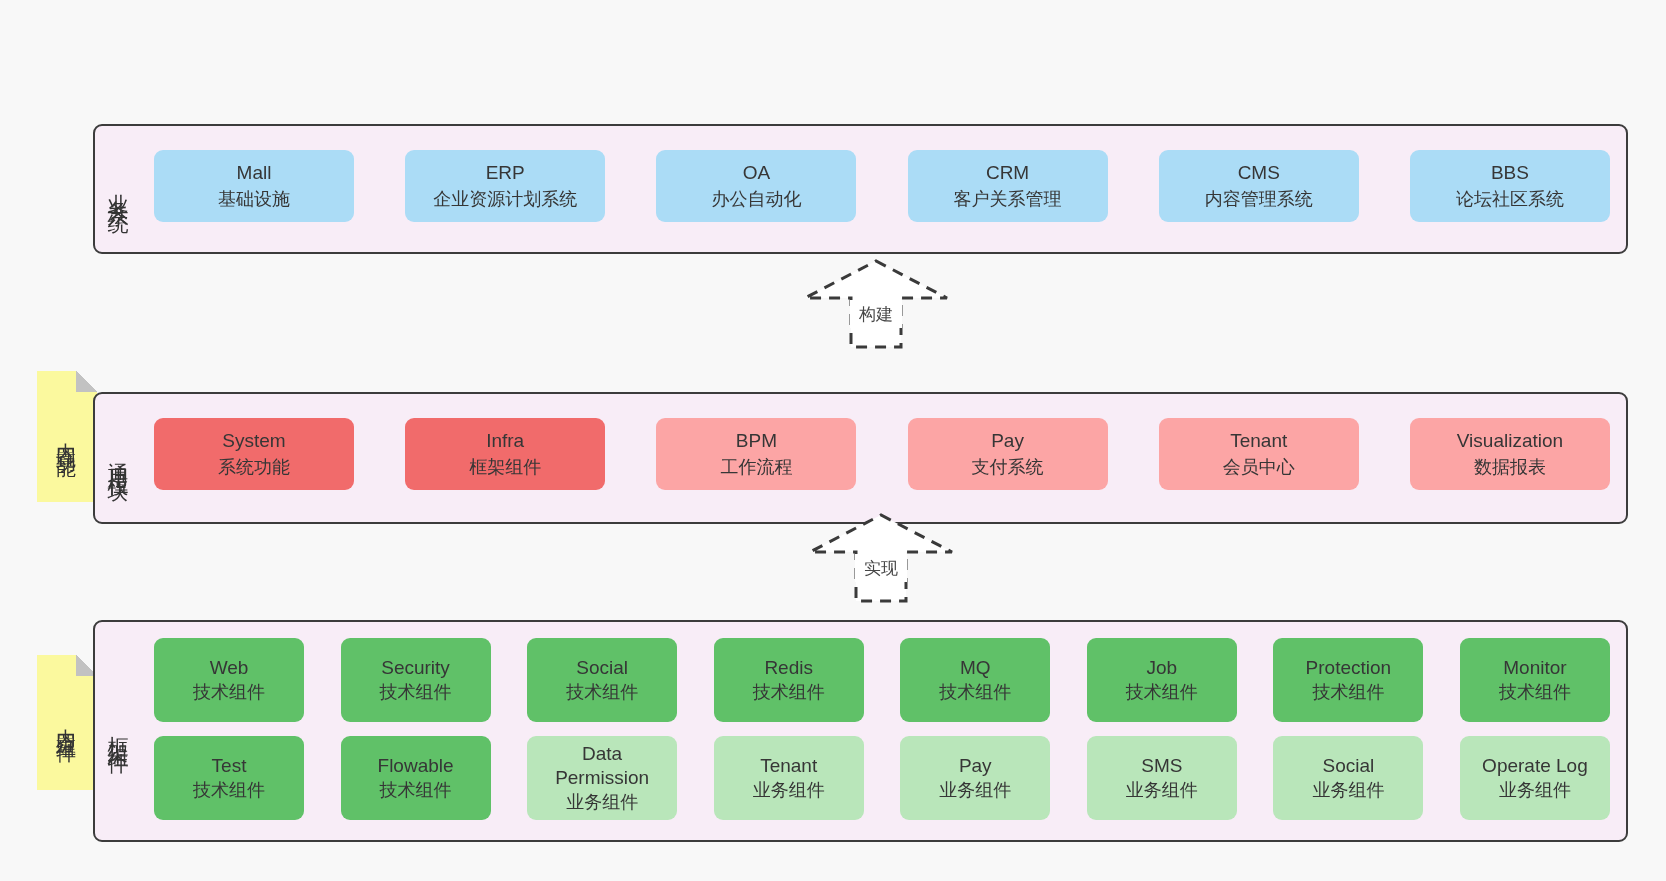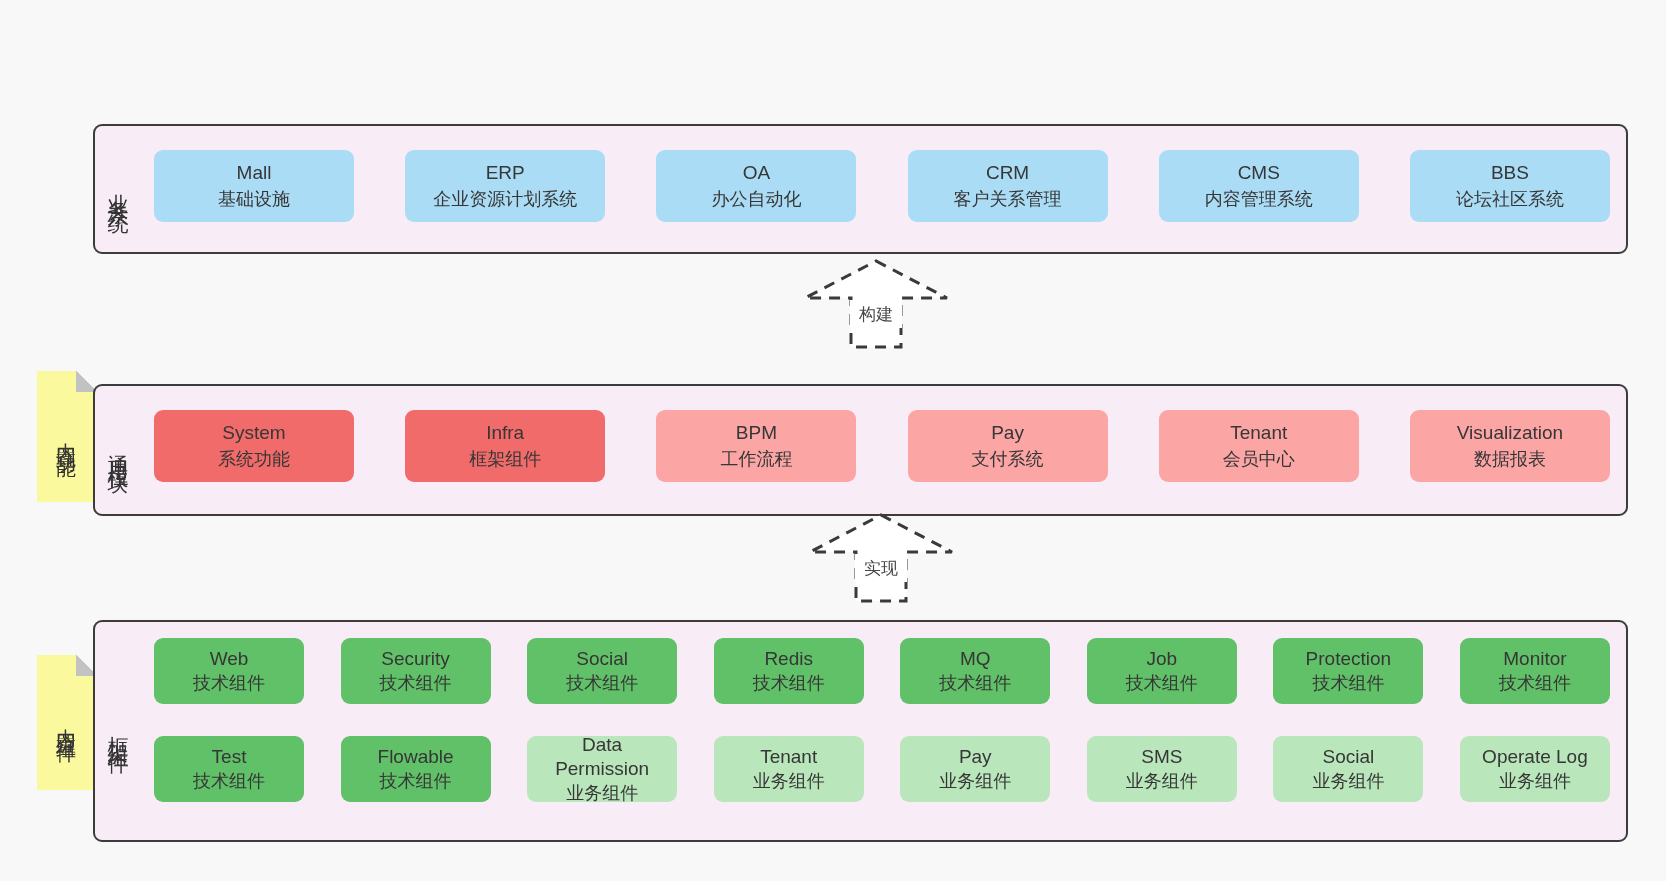--- a/index.html
+++ b/index.html
@@ -9,42 +9,42 @@
     font-family:"Liberation Sans","DejaVu Sans",sans-serif;
     color:#363636;
   }
   
   .panel{
     position:absolute;left:93px;width:1535px;
     background:#f8edf7;border:2px solid #3c3c3c;border-radius:9px;
     box-sizing:border-box;
   }
   .panel-business{top:124px;height:130px;}
-  .panel-modules{top:384px;height:132px;}
+  .panel-modules{top:392px;height:132px;}
   .panel-components{top:620px;height:222px;}
   .panel-label{
     position:absolute;left:9px;top:50%;transform:translateY(-50%);
     writing-mode:vertical-rl;text-orientation:upright;
     font-size:21px;letter-spacing:6px;color:#333;white-space:nowrap;
   }
   
   .row{
     position:absolute;left:59px;right:16px;
     display:flex;justify-content:space-between;
   }
   .row-top{top:24px;}
   .row-c1{top:16px;}
   .row-c2{top:114px;}
   .box{
     display:flex;flex-direction:column;align-items:center;justify-content:center;
     border-radius:9px;text-align:center;box-sizing:border-box;
     line-height:27px;font-size:19px;
   }
   .box-wide{width:200px;height:72px;padding:0 10px;}
-  .box-small{width:150px;height:66px;padding:0 16px;line-height:24px;}
+  .box-small{width:150px;height:84px;padding:0 16px;line-height:24px;}
   .blue{background:#abdcf6;}
   .red{background:#f16b6b;}
   .pink{background:#fca5a5;}
   .gdark{background:#60c168;}
   .glight{background:#b9e6ba;}
   .box-sub{font-size:18px;}
   
   .sticky{
     position:absolute;left:37px;width:60px;
     background:linear-gradient(225deg, rgba(248,248,248,0) 15px, #fbf99e 15px);

